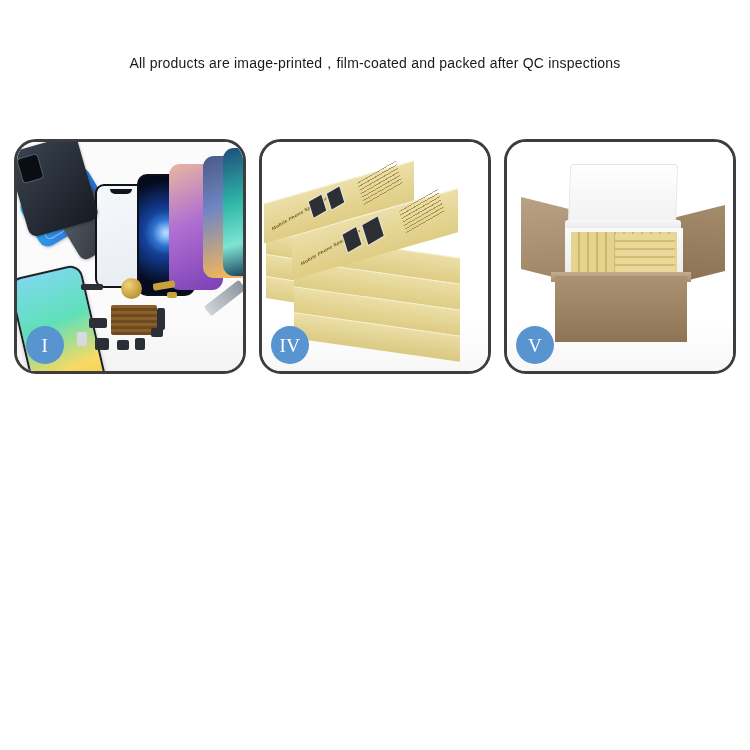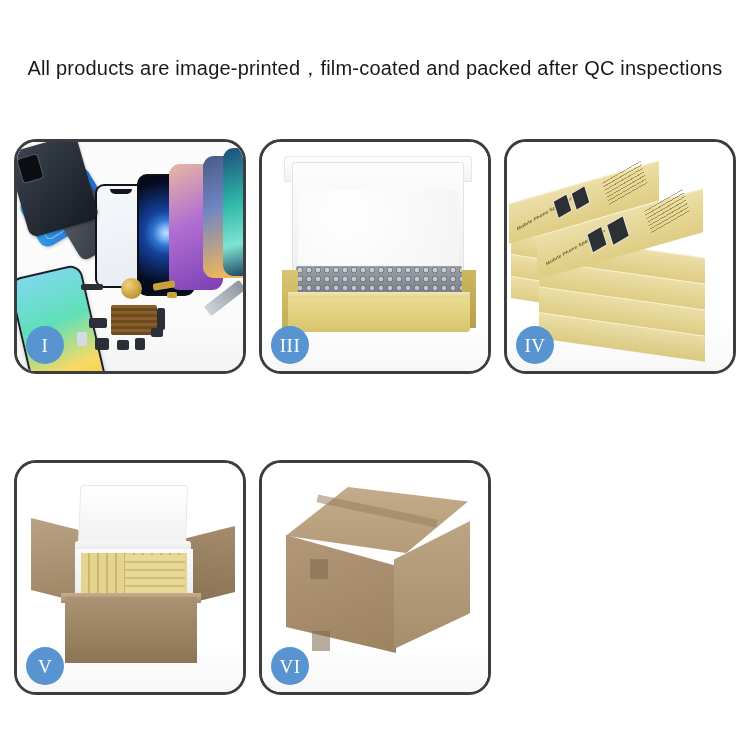--- a/index.html
+++ b/index.html
@@ -15,21 +15,21 @@
   .header { padding-top: 42px; text-align: center; }
   .title {
     font-family: "Liberation Sans", sans-serif;
     font-size: 37px; font-weight: 700; color: #111;
     letter-spacing: 2.0px; line-height: 1.05;
     white-space: nowrap;
   }
   .subtitle {
     margin-top: 13px;
     font-family: "Liberation Sans", sans-serif;
-    font-size: 20px; font-weight: 400; color: #1a1a1a;
+    font-size: 14px; font-weight: 400; color: #1a1a1a;
     letter-spacing: .2px; white-space: nowrap;
   }
 
   
   .grid {
     position: absolute; left: 14px; top: 139px;
     width: 722px; height: 556px;
     display: grid;
     grid-template-columns: repeat(3, 232px);
     grid-template-rows: repeat(2, 235px);
@@ -232,34 +232,20 @@
         <div class="chip" style="left:140px;top:166px;width:8px;height:22px;"></div>
         <div class="gold" style="left:136px;top:140px;width:22px;height:7px;transform:rotate(-10deg);"></div>
         <div class="gold" style="left:150px;top:150px;width:10px;height:6px;"></div>
         <div class="chip" style="left:60px;top:190px;width:10px;height:14px;background:#d7dde3;"></div>
         <div class="overlay-shadow"></div>
       </div>
       <div class="badge">I</div>
     </div>
 
 
-    <div class="panel">
-      <div class="stage p3">
-        <div class="b3-lidtop"></div>
-        <div class="b3-lid"></div>
-        <div class="b3-foam"></div>
-        <div class="b3-bubblerow"></div>
-        <div class="b3-left"></div>
-        <div class="b3-right"></div>
-        <div class="b3-rim"></div>
-        <div class="b3-frontA"></div>
-        <div class="overlay-shadow"></div>
-      </div>
-      <div class="badge">III</div>
-    </div>
 
     <div class="panel">
       <div class="stage p4">
         <div class="stack">
 
           <div class="kb" style="left:2px;top:58px;width:100px;height:22px;transform:skewY(9deg);"></div>
           <div class="kb" style="left:2px;top:80px;width:100px;height:22px;transform:skewY(9deg);"></div>
           <div class="kb" style="left:2px;top:102px;width:100px;height:22px;transform:skewY(9deg);"></div>
           <div class="kb" style="left:2px;top:124px;width:100px;height:22px;transform:skewY(9deg);"></div>
 
@@ -304,27 +290,15 @@
         <div class="v-foam"></div>
         <div class="v-inner"></div>
         <div class="v-inner2"></div>
         <div class="v-rim"></div>
         <div class="v-body"></div>
         <div class="overlay-shadow"></div>
       </div>
       <div class="badge">V</div>
     </div>
 
-    <div class="panel">
-      <div class="stage p6">
-        <div class="c-topface"></div>
-        <div class="c-front"></div>
-        <div class="c-side"></div>
-        <div class="c-seam"></div>
-        <div class="c-tape" style="left:48px;top:96px;"></div>
-        <div class="c-tape" style="left:50px;top:168px;"></div>
-        <div class="overlay-shadow"></div>
-      </div>
-      <div class="badge">VI</div>
-    </div>
 
   </div>
 </div>
 
 </body></html>

